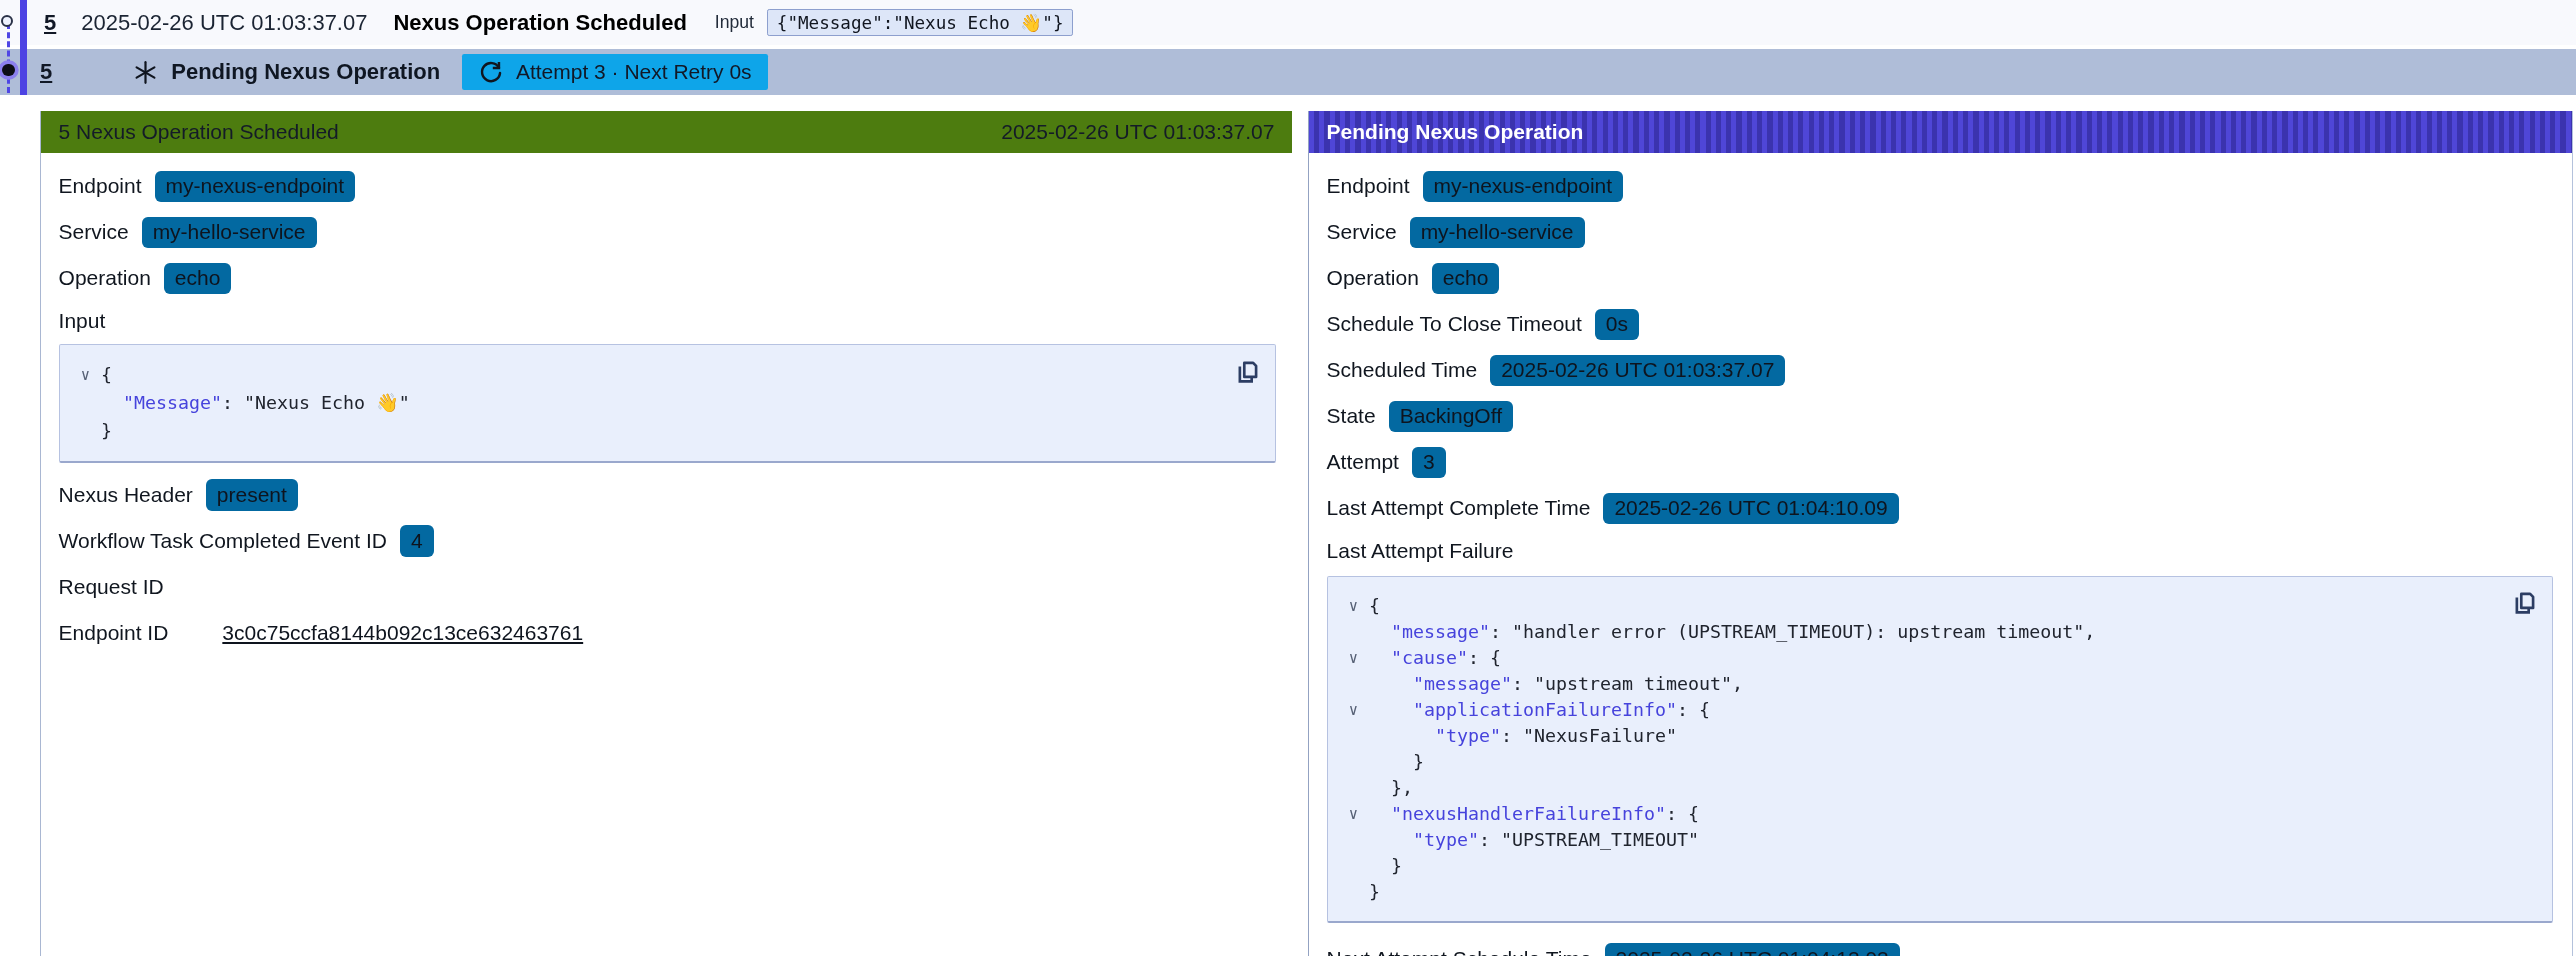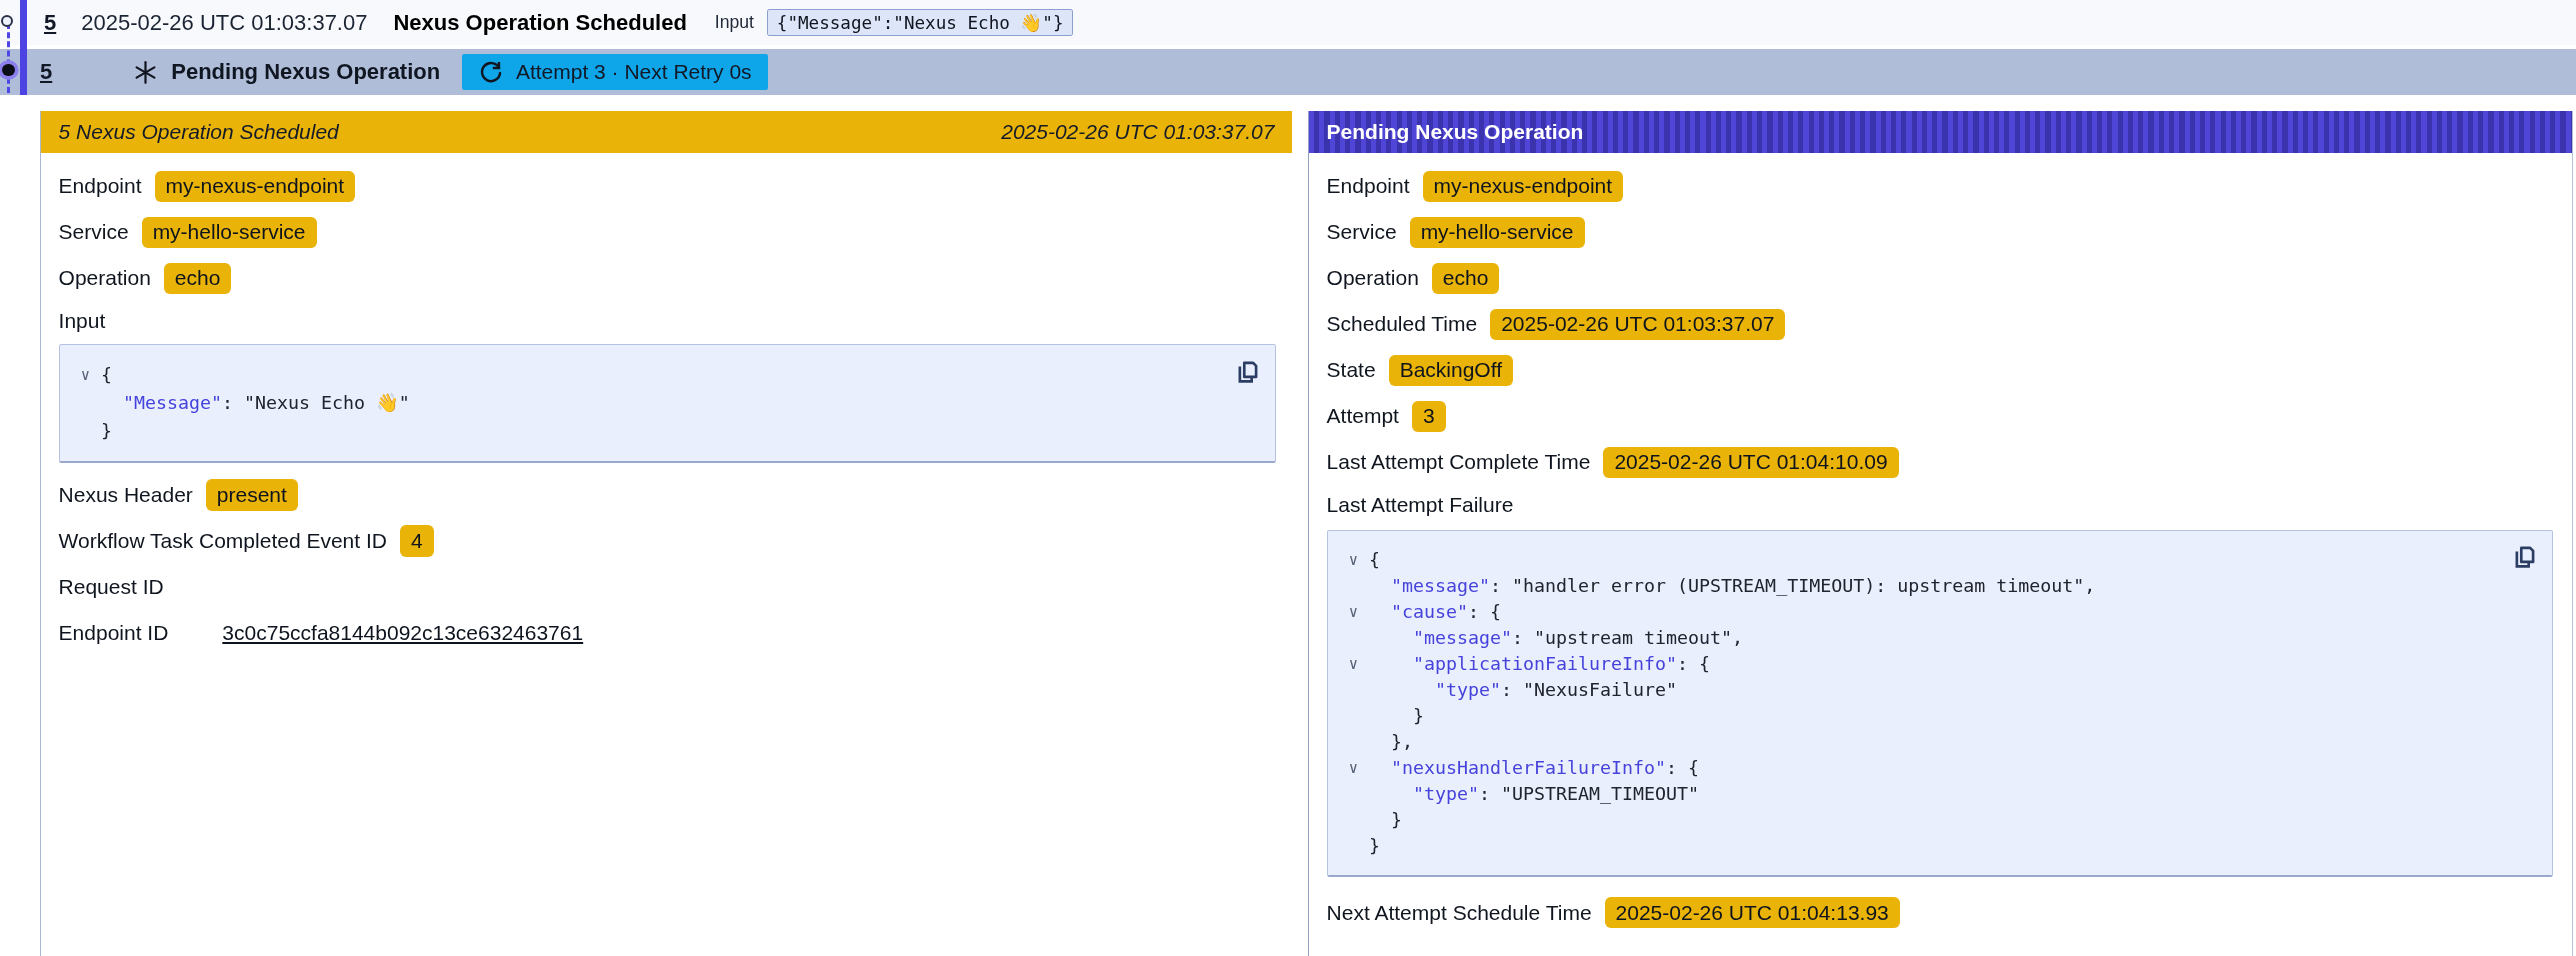--- a/index.html
+++ b/index.html
@@ -33,28 +33,28 @@
     background:#0c0e17; border-radius:50%; box-shadow:0 0 0 3.7px #8b80ee; z-index:3; }
 
   
   .details { position:absolute; left:40px; top:111px; width:2533px; height:845px;
     display:flex; gap:16px; }
   .panel { height:100%; }
   .panel-left { width:1252px; flex:none; border-left:1.5px solid #a9b7d2; }
   .panel-right { flex:1; border-left:1.5px solid #93a2c2; border-right:1.5px solid #b4c2dc; }
   .panel-header { height:42px; display:flex; align-items:center; justify-content:space-between;
     padding:0 17.6px; font-size:21px; }
-  .panel-header-left { background:#eab308; color:#141b28; font-weight:500;font-style:italic; }
+  .panel-header-left { background:#4d7c0f; color:#141b28; font-weight:500; }
   .panel-header-right { background:repeating-linear-gradient(90deg,#4f46d7 0 5.1px,#3b33ae 5.1px 10.3px);
     color:#ffffff; font-weight:600; }
   .panel-body { padding:10.3px 0 0 17.6px; }
 
   .field-row { height:46px; display:flex; align-items:center; gap:13px; }
   .field-label { font-size:21px; color:#10161f; }
-  .badge { background:#eab308; border-radius:5.9px; padding:3.7px 11px; font-size:21px; color:#0e141e; }
+  .badge { background:#0369a1; border-radius:5.9px; padding:3.7px 11px; font-size:21px; color:#0e141e; }
   .link-value { font-size:21px; color:#0e141e; text-decoration:underline; cursor:pointer;margin-left:41px; }
   .section-label { height:40px; display:flex; align-items:center; font-size:21px; color:#10161f; }
 
   
   .code-block { position:relative; background:#e9effc; border:1.5px solid #b6c2e1;
     border-bottom:2.2px solid #9aa8cd; border-radius:2.2px; padding:16px 51px 16px 10.3px; }
   .code-left { width:1217px; margin:2.9px 0 8.8px 0; }
   .code-right { margin:4.4px 19px 0 0; }
   .code-line { display:flex; }
   .code-left .code-line { line-height:28px; }
@@ -177,20 +177,24 @@
         </div>
         <div class="field-row">
           <span class="field-label">Service</span>
           <span class="badge">my-hello-service</span>
         </div>
         <div class="field-row">
           <span class="field-label">Operation</span>
           <span class="badge">echo</span>
         </div>
         <div class="field-row">
+          <span class="field-label">Schedule To Close Timeout</span>
+          <span class="badge">0s</span>
+        </div>
+        <div class="field-row">
           <span class="field-label">Scheduled Time</span>
           <span class="badge">2025-02-26 UTC 01:03:37.07</span>
         </div>
         <div class="field-row">
           <span class="field-label">State</span>
           <span class="badge">BackingOff</span>
         </div>
         <div class="field-row">
           <span class="field-label">Attempt</span>
           <span class="badge">3</span>

